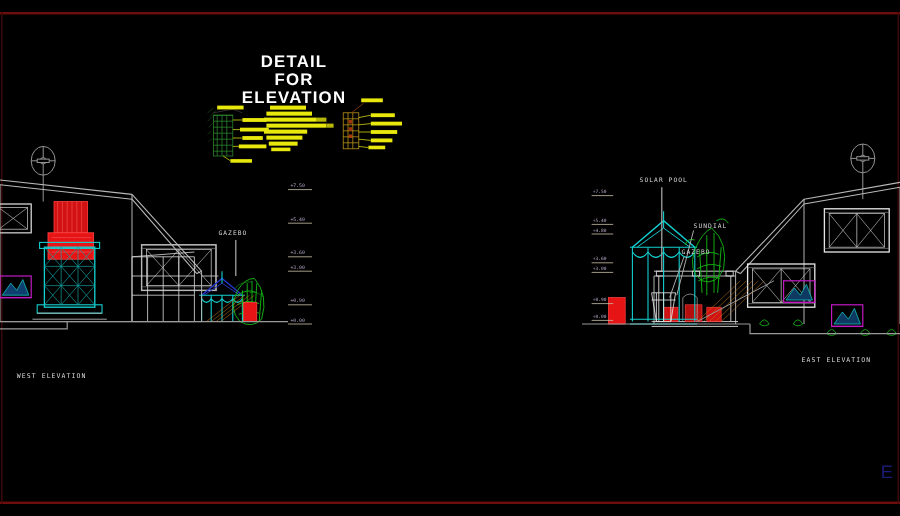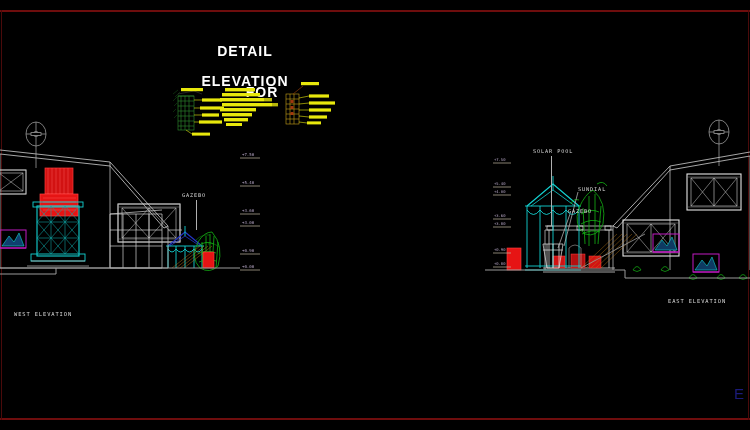--- a/index.html
+++ b/index.html
@@ -14,21 +14,21 @@
 <body>
 
 <div id="stage">
 
   <div class="abs" style="left:0;top:10px;width:750px;height:2px;background:#6e0d0d;"></div>
   <div class="abs" style="left:0;top:418px;width:750px;height:2px;background:#6e0d0d;"></div>
   <div class="abs" style="left:1px;top:10px;width:1px;height:410px;background:#4a0a0a;"></div>
   <div class="abs" style="left:748px;top:10px;width:1px;height:410px;background:#4a0a0a;"></div>
 
   <div class="abs title-w" style="left:180px;top:44px;width:130px;font-size:14px;">DETAIL</div>
-  <div class="abs title-w" style="left:197px;top:59px;width:130px;font-size:14px;margin-top:26px;">FOR</div>
+  <div class="abs title-w" style="left:180px;top:59px;width:130px;font-size:14px;">FOR</div>
   <div class="abs title-w" style="left:180px;top:74px;width:130px;font-size:14px;">ELEVATION</div>
 
   <div class="abs" style="left:172px;top:88px;">
     <svg width="62" height="44" viewBox="0 0 62 44">
 
       <g stroke="#2f8f2f" stroke-width="0.6" fill="none">
         <rect x="6" y="8" width="16" height="34"></rect>
         <path d="M6 8 L22 8 M6 13 L22 13 M6 18 L22 18 M6 23 L22 23 M6 28 L22 28 M6 33 L22 33 M6 38 L22 38"></path>
         <path d="M9 8 L9 42 M13 8 L13 42 M17 8 L17 42"></path>
       </g>

